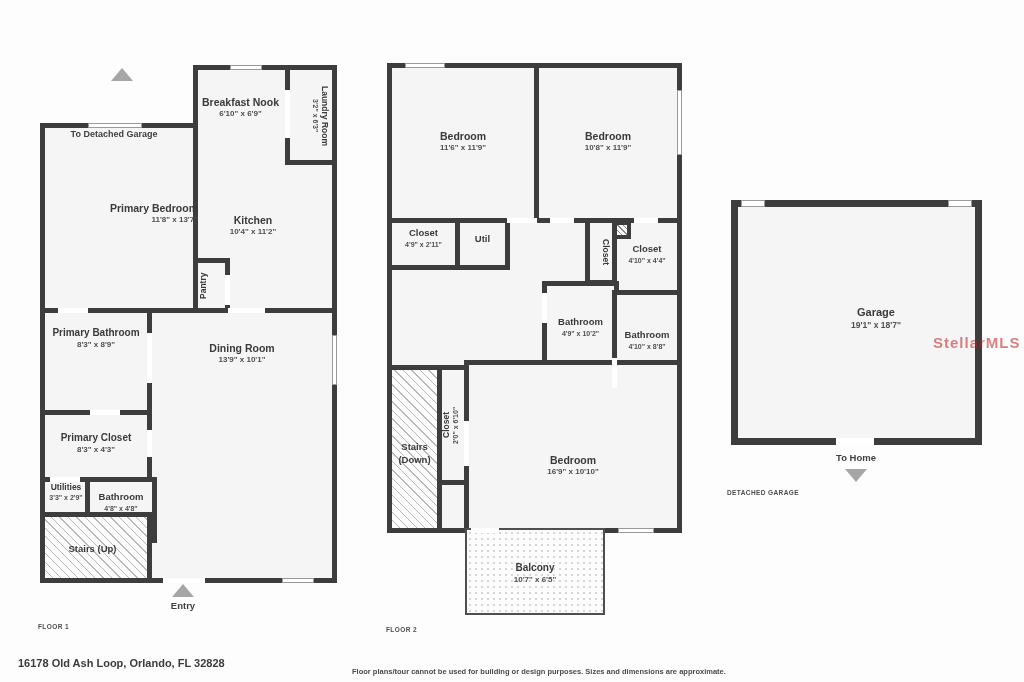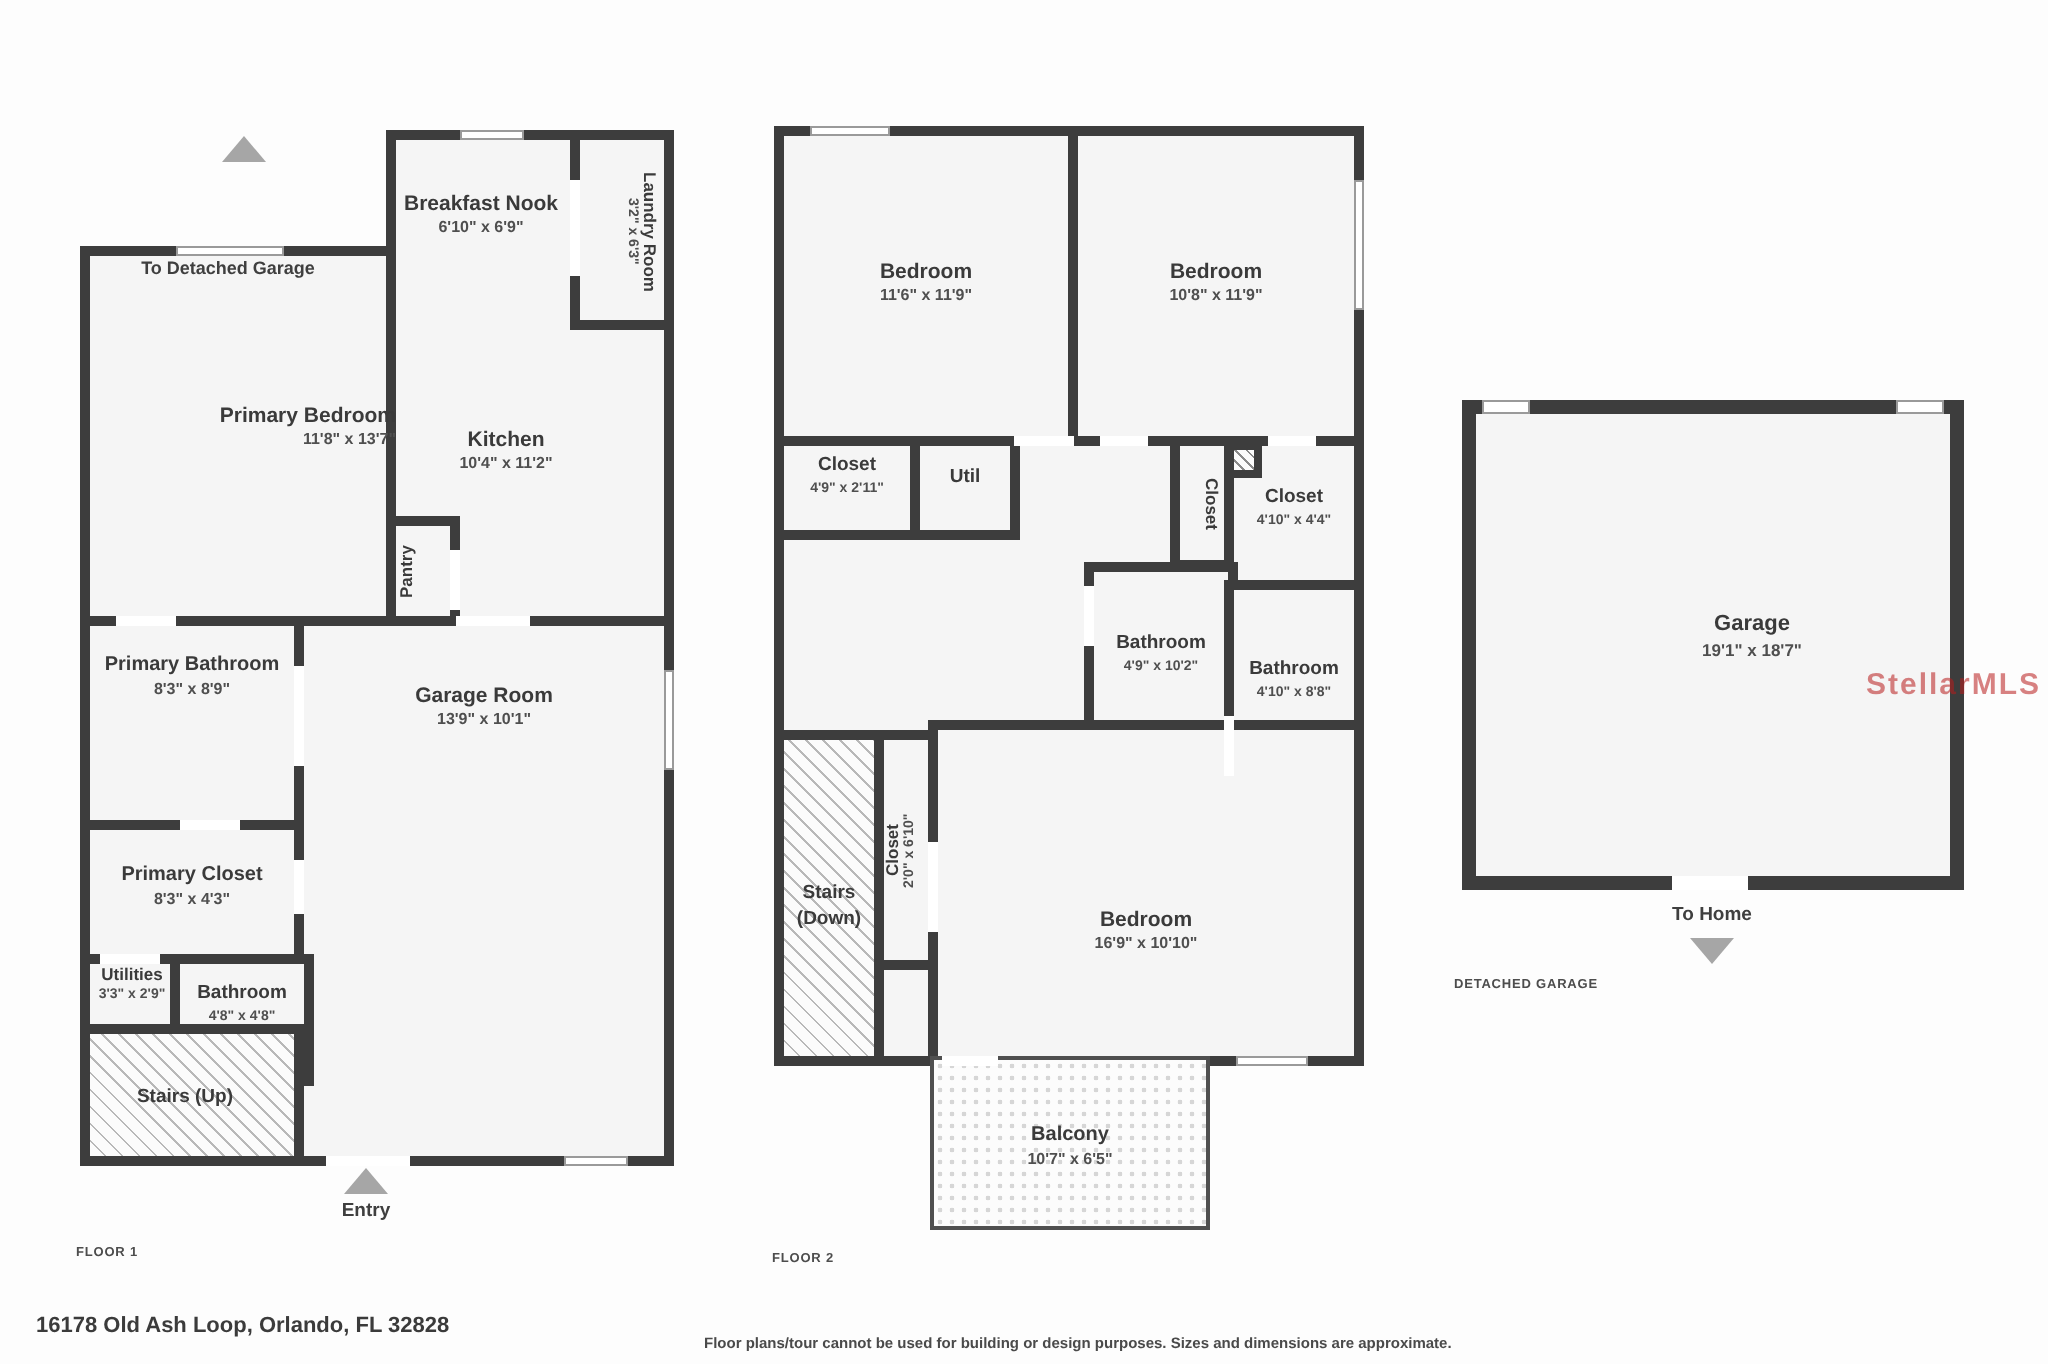--- a/index.html
+++ b/index.html
@@ -87,21 +87,21 @@
       <span class="dm">10'4" x 11'2"</span>
     </div>
     <div class="vlbl sm rot" style="left:158px; top:198px; height:46px; width:16px;">
       <span class="nm">Pantry</span>
     </div>
     <div class="lbl" style="left:0; top:261px; width:112px;">
       <span class="nm" style="font-size:10px;">Primary Bathroom</span>
       <span class="dm">8'3" x 8'9"</span>
     </div>
     <div class="lbl" style="left:107px; top:276px; width:190px;">
-      <span class="nm">Garage Room</span>
+      <span class="nm">Dining Room</span>
       <span class="dm">13'9" x 10'1"</span>
     </div>
     <div class="lbl" style="left:0; top:366px; width:112px;">
       <span class="nm" style="font-size:10px;">Primary Closet</span>
       <span class="dm">8'3" x 4'3"</span>
     </div>
     <div class="lbl sm" style="left:0; top:417px; width:52px;">
       <span class="nm">Utilities</span>
       <span class="dm">3'3" x 2'9"</span>
     </div>

